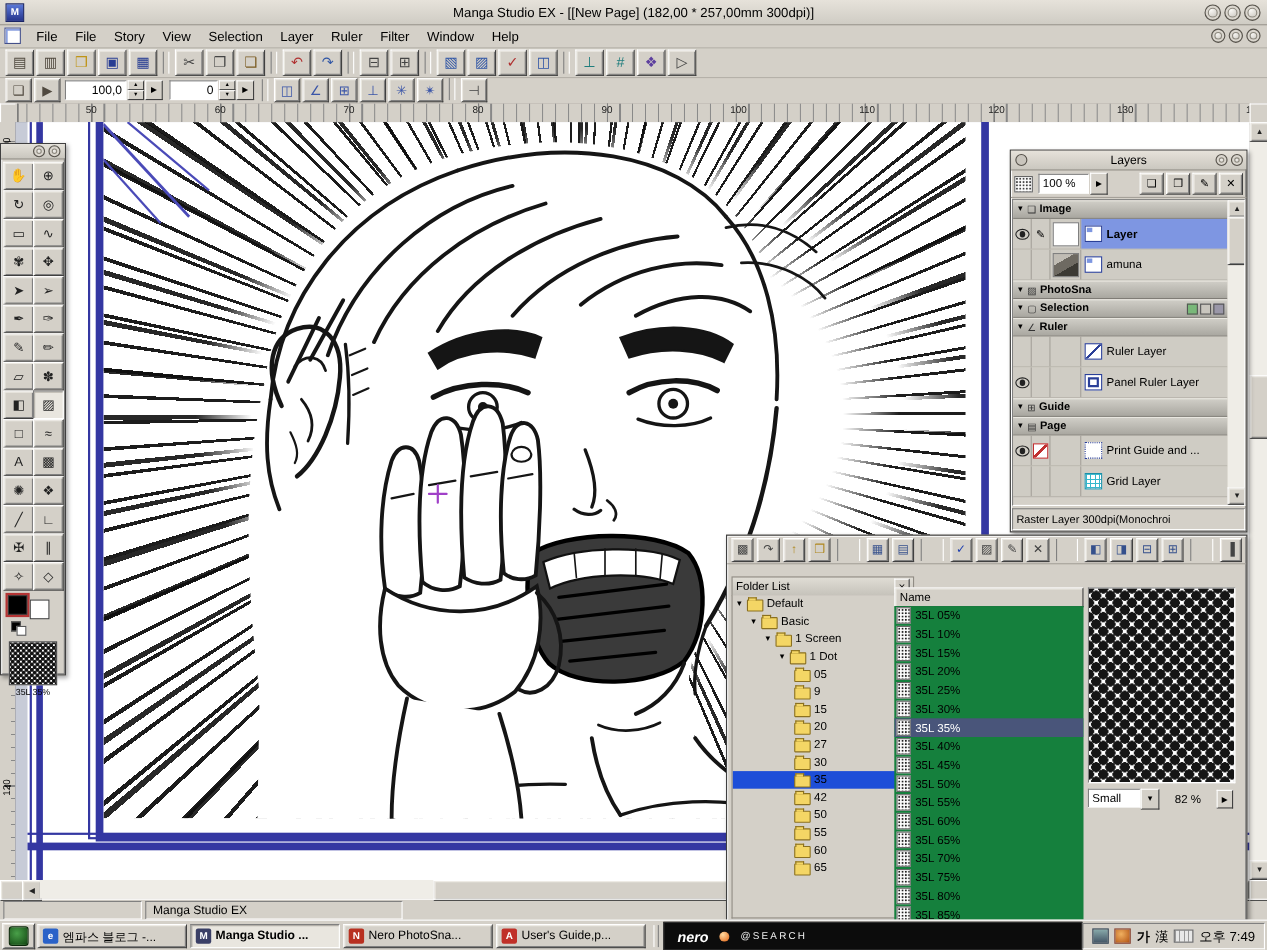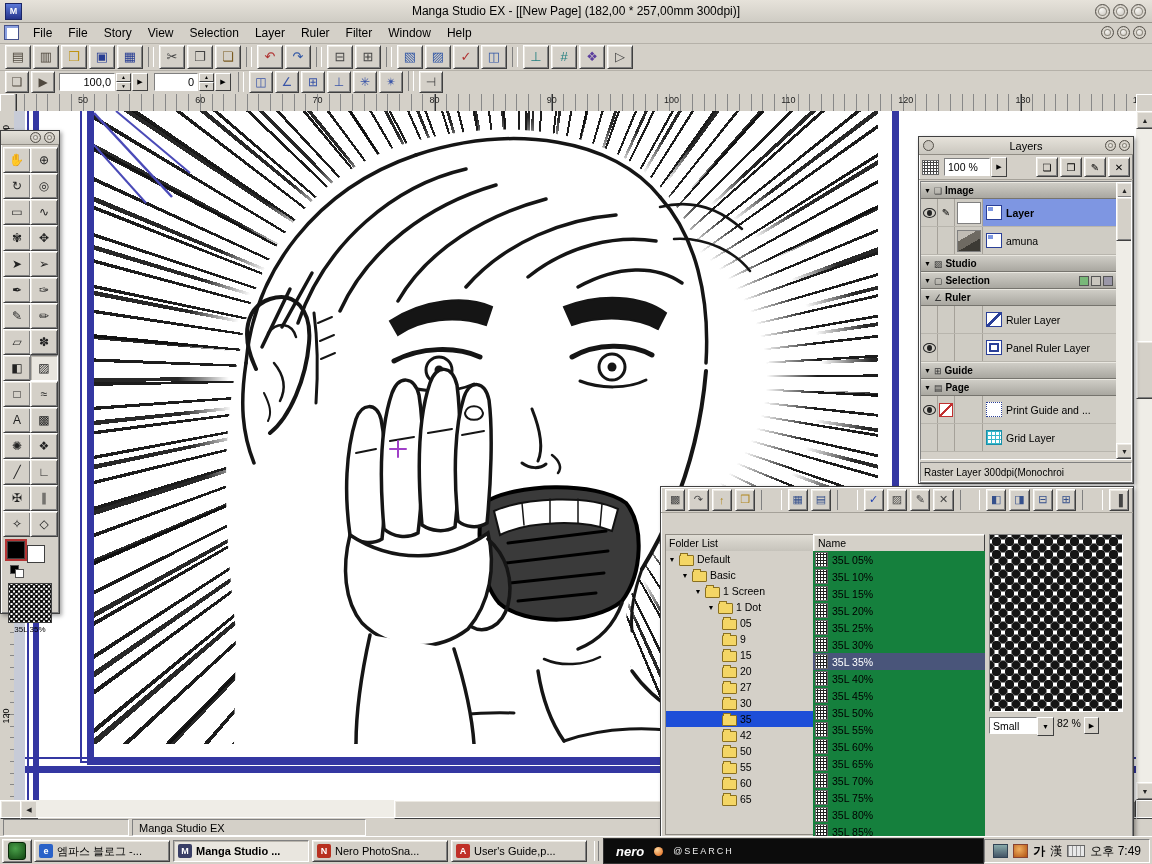--- a/index.html
+++ b/index.html
@@ -196,21 +196,21 @@
   .ti-ruler{background:linear-gradient(135deg,transparent 44%,#2a3f98 44% 56%,transparent 56%),#fff}
   .ti-panel{box-shadow:inset 0 0 0 2px #fff,inset 0 0 0 4px #2a3f98}
   .ti-print{border:1px dotted #2a3f98}
   .ti-grid{border-color:#1a8fa8;background-image:repeating-linear-gradient(0deg,#35b8cc 0 1px,transparent 1px 4px),
            repeating-linear-gradient(90deg,#35b8cc 0 1px,transparent 1px 4px)}
   .lstatus{height:18px;margin:1px;border:1px solid;border-color:#808080 #fff #fff #808080;display:flex;
            align-items:center;font-size:10px;padding:0 3px;overflow:hidden;white-space:nowrap}
   
   .tones{left:660px;top:486px;width:472px;height:350px;z-index:25;overflow:hidden}
   .ttoolbar{height:25px;display:flex;align-items:center;padding:0 3px;gap:1px;border-bottom:1px solid #a5a199}
-  .fpane{position:absolute;left:4px;top:47px;width:166px;bottom:2px}
+  .fpane{position:absolute;left:4px;top:37px;width:166px;bottom:2px}
   .fphead{height:16px;display:flex;align-items:center;font-size:10.5px;padding:0 3px;
           background:linear-gradient(#e0ddd5,#c6c3bb);border:1px solid #908c84}
   .fpx{margin-left:auto;width:12px;height:12px;font-size:8px;display:flex;align-items:center;justify-content:center;
        background:#d4d0c8;border:1px solid;border-color:#fff #404040 #404040 #fff}
   .ftree{position:absolute;left:0;top:17px;right:14px;bottom:0;overflow:hidden;border-left:1px solid #908c84;
          border-bottom:1px solid #908c84;background:#d4d0c8}
   .fscroll{position:absolute;right:0;top:17px;width:14px;bottom:0;background:#efede7}
   .frow{height:16px;display:flex;align-items:center;gap:3px;font-size:10.5px;white-space:nowrap;overflow:hidden}
   .frow .twist{font-size:7px;width:8px;text-align:center}
   .fico{width:13px;height:9px;background:#f4d665;border:1px solid #8a7020;border-radius:1px;position:relative;flex:none;margin-top:2px}
@@ -224,21 +224,21 @@
   .trow{height:17px;display:flex;align-items:center;gap:4px;font-size:10.5px;padding:0 2px}
   .trow .chip{width:11px;height:13px;border:1px solid #666;background:#fff;flex:none;
      background-image:radial-gradient(circle,#222 1px,transparent 1.2px);background-size:3px 3px}
   .trow.tsel{background:#49557a;color:#fff}
   .ppane{position:absolute;left:328px;top:47px;width:138px;bottom:0}
   .pattern{width:134px;height:178px;box-sizing:border-box;border:1px solid;border-color:#808080 #fff #fff #808080;
      background-color:#fff;
      background-image:radial-gradient(circle,#151515 4.4px,transparent 4.7px),
                       radial-gradient(circle,#151515 4.4px,transparent 4.7px);
      background-size:13px 13px;background-position:0 0,6.5px 6.5px}
-  .pctrl{display:flex;gap:3px;margin-top:5px}
+  .pctrl{display:flex;align-items:center;gap:14px;margin-top:5px}
   .pcombo{display:flex}
   .pcombo .val{width:40px;height:15px;font-size:10.5px;background:#fff;border:1px solid;
                border-color:#808080 #fff #fff #808080;display:flex;align-items:center;padding:0 3px}
   .pcombo .drop{width:15px;height:17px;font-size:7px;display:flex;align-items:center;justify-content:center;
                 background:#d4d0c8;border:1px solid;border-color:#fff #404040 #404040 #fff}
   .pzoom{font-size:10.5px}
   .parr{width:13px;height:15px;font-size:7px;display:flex;align-items:center;justify-content:center;
         background:#d4d0c8;border:1px solid;border-color:#fff #404040 #404040 #fff}
   .g{pointer-events:none}
 </style>
@@ -834,21 +834,21 @@
               <span class="ti on ti-layer"></span>
               <span class="lbl">amuna</span>
             </span>
           </div>
         </div>
 
         <div class="lrow group">
           <div class="band band-part">
             <span class="tri">▼</span>
             <span class="bico">▨</span>
-            <span>Studio</span>
+            <span>PhotoSna</span>
 
           </div>
 
         </div>
 
         <div class="lrow group">
           <div class="band band-part">
             <span class="tri">▼</span>
             <span class="bico">▢</span>
             <span>Selection</span>

